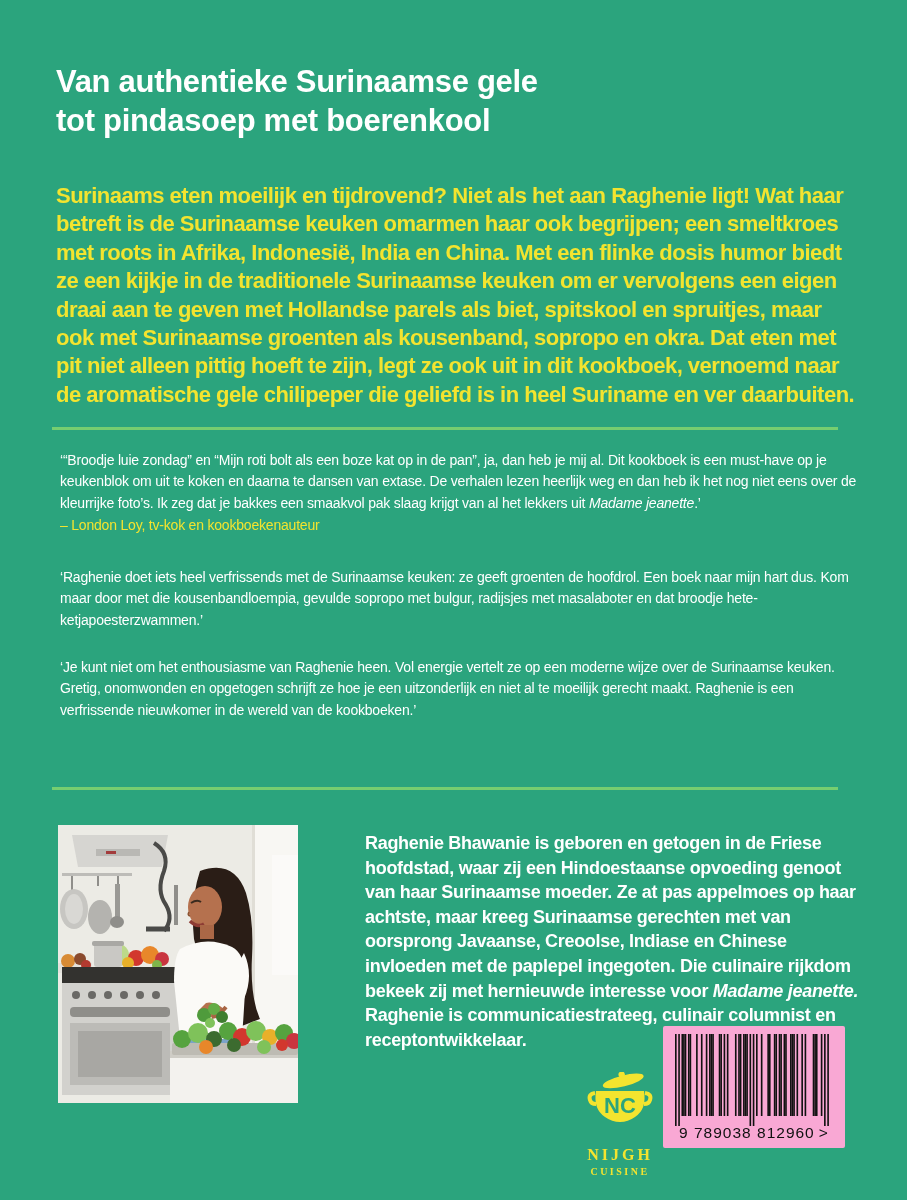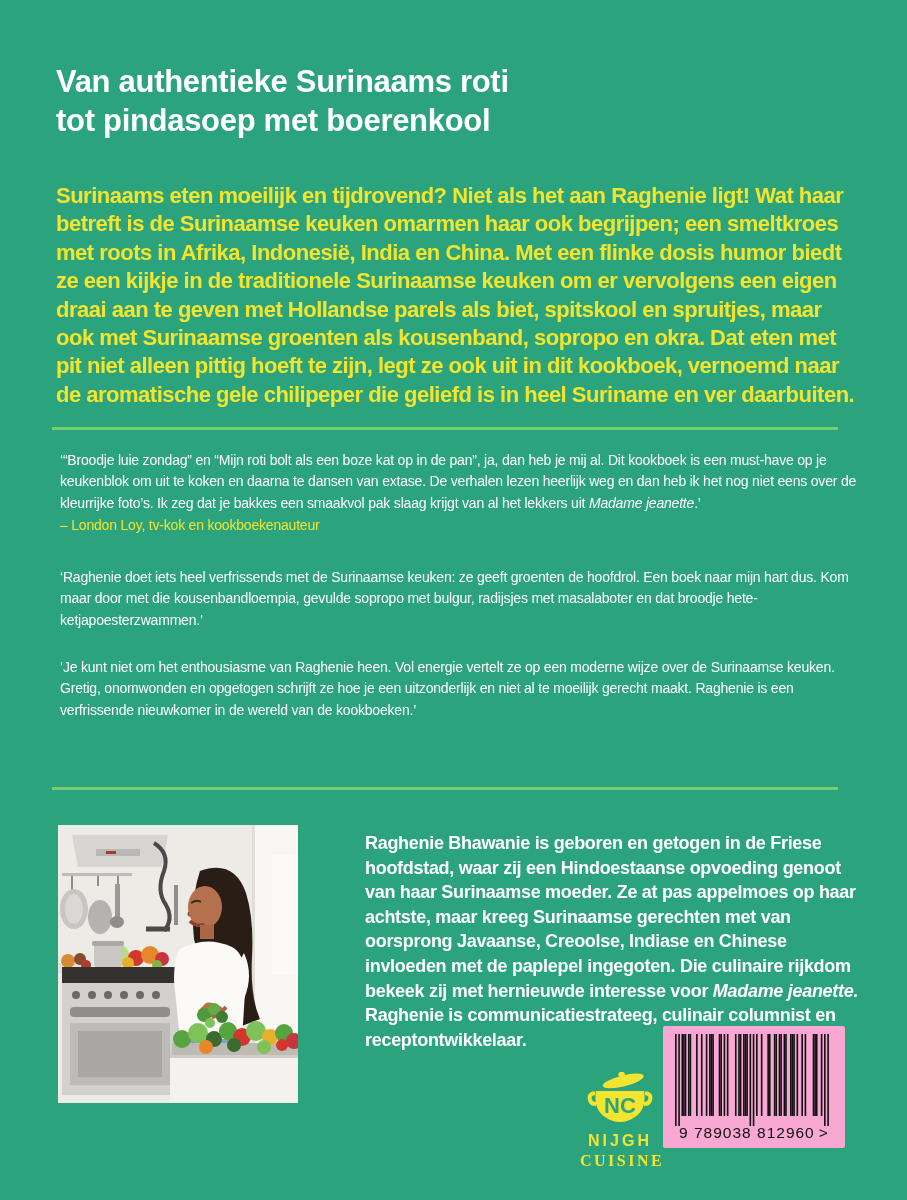--- a/index.html
+++ b/index.html
@@ -31,43 +31,43 @@
   .photo svg{display:block;}
   .bio{
     position:absolute;left:365px;top:831px;width:502px;
     color:#ffffff;font-weight:700;font-size:18px;line-height:24.6px;letter-spacing:-0.3px;
   }
   .publisher{
     position:absolute;left:580px;top:1072px;width:80px;text-align:center;
     color:#F3E42F;
   }
   .publisher .pub-name{
-    font-family:Liberation Sans, sans-serif;font-weight:700;
-    font-size:16px;letter-spacing:3px;margin-top:2px;
+    font-family:Liberation Serif, serif;font-weight:700;
+    font-size:16px;letter-spacing:3px;margin-top:16px;
   }
   .publisher .pub-tagline{
     font-family:"Liberation Serif","DejaVu Serif",serif;font-weight:700;
-    font-size:16px;letter-spacing:2.5px;margin-top:2px;
+    font-size:10px;letter-spacing:2.5px;margin-top:2px;
   }
   .barcode-box{
     position:absolute;left:663px;top:1026px;width:182px;height:122px;background:#f9a8d4;border-radius:2px;
   }
   .barcode-box svg{display:block;margin:8px auto 0 auto;}
   .barcode-number{
     position:absolute;left:0;right:0;bottom:6px;text-align:center;
     color:#111111;font-size:15.5px;font-weight:400;letter-spacing:1px;white-space:nowrap;
   }
 </style>
 </head>
 <body>
 
 <div class="cover">
 
   <div class="tagline">
-    <div>Van authentieke Surinaams roti</div>
+    <div>Van authentieke Surinaamse gele</div>
     <div>tot pindasoep met boerenkool</div>
   </div>
 
   <p class="intro">Surinaams eten moeilijk en tijdrovend? Niet als het aan Raghenie ligt! Wat haar betreft is de Surinaamse keuken omarmen haar ook begrijpen; een smeltkroes met roots in Afrika, Indonesië, India en China. Met een flinke dosis humor biedt ze een kijkje in de traditionele Surinaamse keuken om er vervolgens een eigen draai aan te geven met Hollandse parels als biet, spitskool en spruitjes, maar ook met Surinaamse groenten als kousenband, sopropo en okra. Dat eten met pit niet alleen pittig hoeft te zijn, legt ze ook uit in dit kookboek, vernoemd naar de aromatische gele chilipeper die geliefd is in heel Suriname en ver daarbuiten.</p>
 
   <div class="rule rule-1"></div>
 
   <div class="quote quote-1">
     <div><span>‘“Broodje luie zondag” en “Mijn roti bolt als een boze kat op in de pan”, ja, dan heb je mij al. Dit kookboek is een must-have op je keukenblok om uit te koken en daarna te dansen van extase. De verhalen lezen heerlijk weg en dan heb ik het nog niet eens over de kleurrijke foto’s. Ik zeg dat je bakkes een smaakvol pak slaag krijgt van al het lekkers uit </span><i>Madame jeanette</i><span>.’</span></div>
     <div class="attribution">– London Loy, tv-kok en kookboekenauteur</div>

